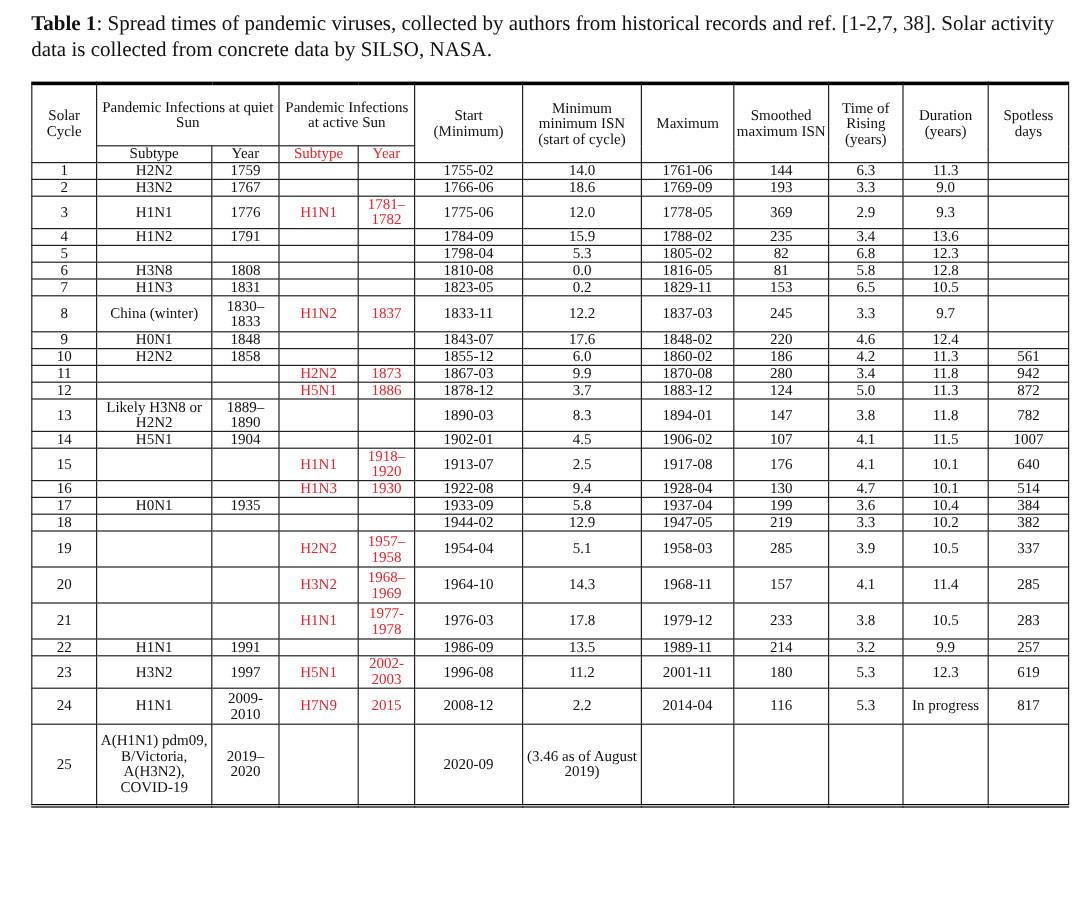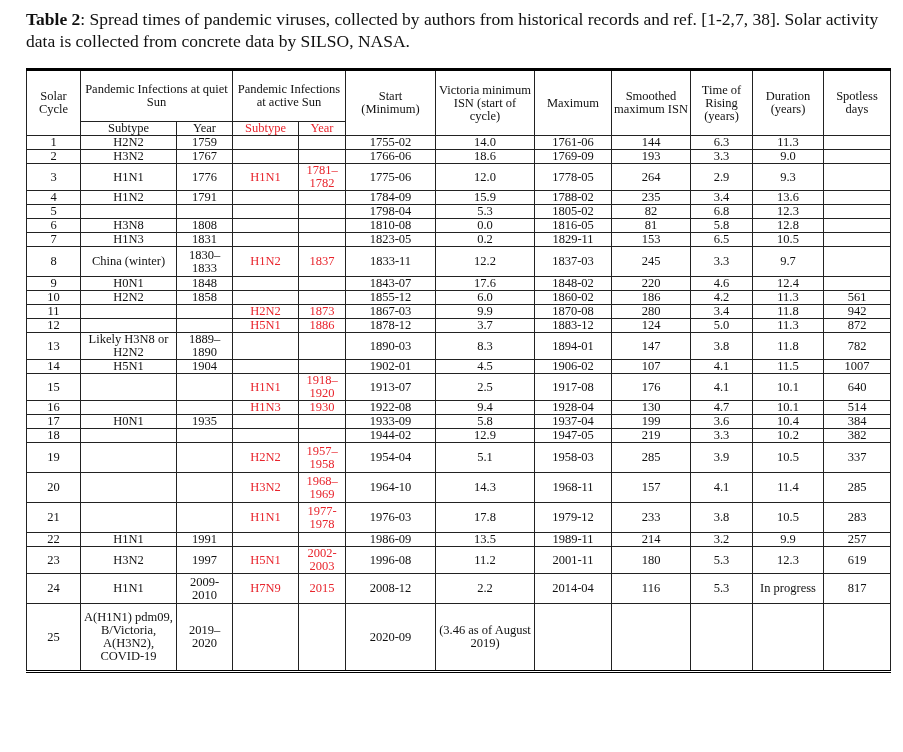--- a/index.html
+++ b/index.html
@@ -20,21 +20,21 @@
   tr.h1 { height:52px; }
   tr.h2 { height:14px; }
   tr.r1 { height:13px; }
   tr.r2 { height:26px; }
   tr.r3 { height:30px; }
   tr.r5 { height:68px; }
 </style>
 </head>
 <body>
 
-<div class="caption"><b>Table 2</b><span>: Spread times of pandemic viruses, collected by authors from historical records and ref. [1-2,7, 38]. Solar activity data is collected from concrete data by SILSO, NASA.</span></div>
+<div class="caption"><b>Table 1</b><span>: Spread times of pandemic viruses, collected by authors from historical records and ref. [1-2,7, 38]. Solar activity data is collected from concrete data by SILSO, NASA.</span></div>
 
 <table class="t">
   <colgroup>
     <col style="width:54px">
       <col style="width:96px">
       <col style="width:56px">
     <col style="width:66px">
       <col style="width:47px">
       <col style="width:90px">
     <col style="width:99px">
@@ -43,21 +43,21 @@
     <col style="width:62px">
       <col style="width:71px">
       <col style="width:67px">
   </colgroup>
   <thead>
     <tr class="h1">
       <th rowspan="2">Solar Cycle</th>
       <th colspan="2">Pandemic Infections at quiet Sun</th>
       <th colspan="2">Pandemic Infections at active Sun</th>
       <th rowspan="2">Start (Minimum)</th>
-      <th rowspan="2">Victoria minimum ISN (start of cycle)</th>
+      <th rowspan="2">Minimum minimum ISN (start of cycle)</th>
       <th rowspan="2">Maximum</th>
       <th rowspan="2">Smoothed maximum ISN</th>
       <th rowspan="2">Time of Rising (years)</th>
       <th rowspan="2">Duration (years)</th>
       <th rowspan="2">Spotless days</th>
     </tr>
     <tr class="h2">
       <th>Subtype</th>
       <th>Year</th>
       <th class="red">Subtype</th>
@@ -95,21 +95,21 @@
       </tr>
       <tr class="r2">
         <td>3</td>
         <td>H1N1</td>
         <td>1776</td>
         <td class="red">H1N1</td>
         <td class="red">1781–1782</td>
         <td>1775-06</td>
         <td>12.0</td>
         <td>1778-05</td>
-        <td>264</td>
+        <td>369</td>
         <td>2.9</td>
         <td>9.3</td>
         <td></td>
       </tr>
       <tr class="r1">
         <td>4</td>
         <td>H1N2</td>
         <td>1791</td>
         <td class="red"></td>
         <td class="red"></td>

